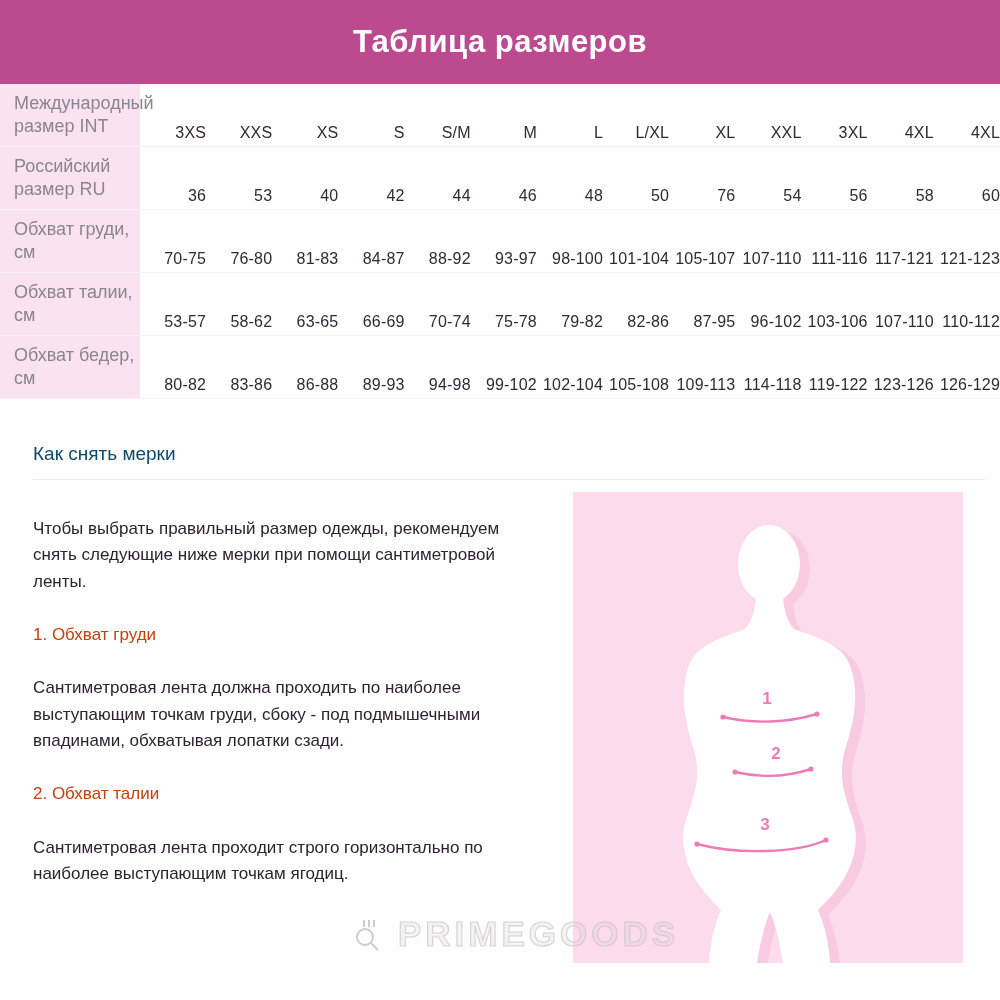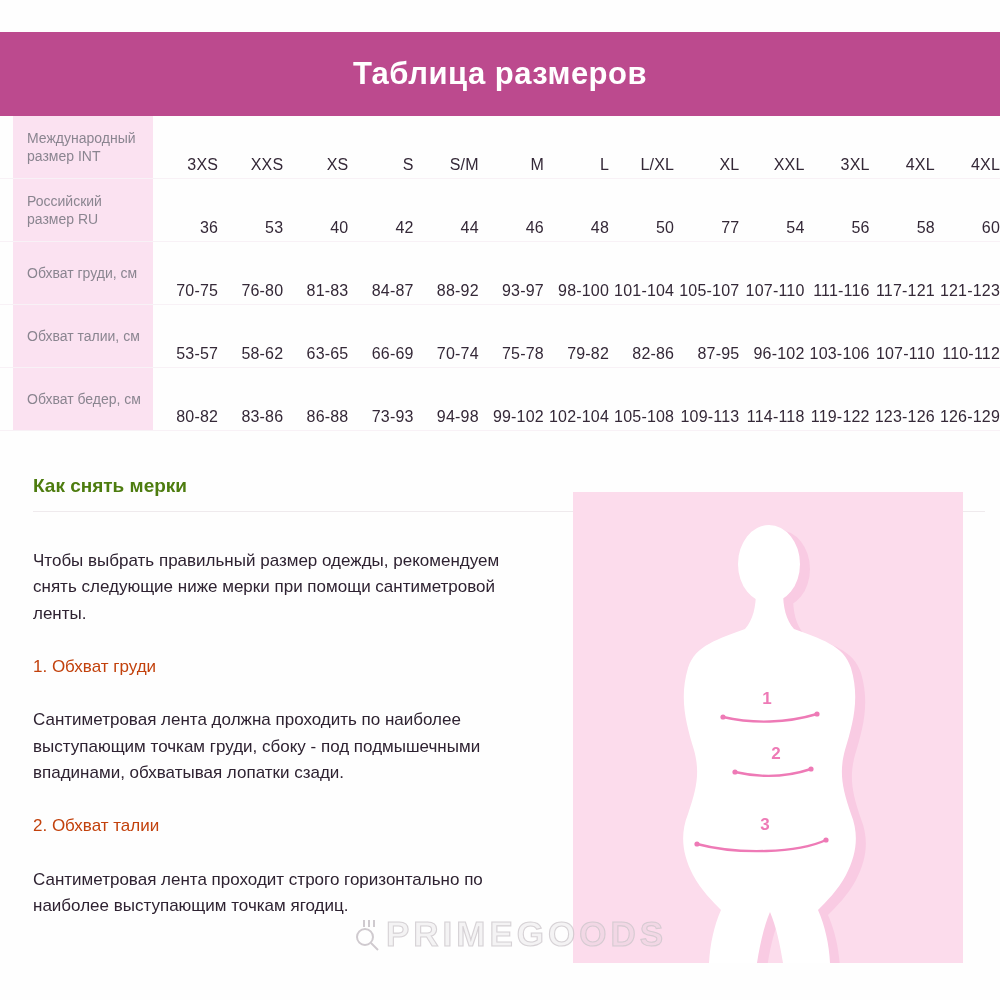--- a/index.html
+++ b/index.html
@@ -5,67 +5,67 @@
   html,body{margin:0;padding:0;}
   body{
     width:1000px;height:1000px;position:relative;overflow:hidden;
     background:#fefefe;
     font-family:"Liberation Sans", sans-serif;
     color:#2e2231;
   }
   
   .band{
     height:84px;background:#bc4a8e;
-    display:flex;align-items:center;justify-content:center;margin-top:32px;
+    display:flex;align-items:center;justify-content:center;
   }
   .band h1{
     margin:0;color:#ffffff;font-size:31px;font-weight:700;letter-spacing:.5px;
   }
   
   .size-table{width:1000px;}
   .trow{
     display:flex;height:62px;border-bottom:1px solid #f8f1f6;
   }
   .tlabel{
     width:140px;box-sizing:border-box;background:#fbe2f1;
-    color:#8a8590;font-size:14px;line-height:1.3;
-    display:flex;align-items:center;padding:0 2px 0 14px;margin-left:13px;
+    color:#8a8590;font-size:18px;line-height:1.3;
+    display:flex;align-items:center;padding:0 2px 0 14px;
   }
   .tcells{
     flex:1;display:grid;grid-template-columns:repeat(13,1fr);
     align-items:center;text-align:right;margin-top:36px;
   }
   .tcell{
     color:#342837;font-size:16px;font-weight:500;letter-spacing:.2px;
   }
   
   .guide{padding:44px 33px 0 33px;}
   .guide h2{
-    margin:0 0 14px 0;font-size:19px;font-weight:700;color:#4d7c0f;
+    margin:0 0 14px 0;font-size:19px;font-weight:400;color:#0c4a6e;
   }
   .guide .rule{
     border:none;border-top:1px solid #efeaed;margin:0 0 36px 0;width:952px;
   }
   .guide-text{width:492px;font-size:17px;line-height:1.55;}
   .guide-text p{margin:0 0 27px 0;}
   .guide-text h3{margin:0 0 27px 0;font-size:17px;font-weight:500;color:#c2410c;}
   
   .figure{
     position:absolute;left:573px;top:492px;width:390px;height:471px;
     background:#fcdcec;
   }
   .figure svg{display:block;}
   .measure-num{
     font-family:"Liberation Sans",sans-serif;font-size:17px;font-weight:700;
     fill:#ee7ab6;
   }
   
   .watermark{
     position:absolute;left:350px;top:910px;height:48px;
-    display:flex;align-items:center;gap:0;opacity:.9;pointer-events:none;
+    display:flex;align-items:center;gap:12px;opacity:.9;pointer-events:none;
   }
   .watermark .wm-text{
     font-size:35px;font-weight:700;letter-spacing:4px;
     color:rgba(200,194,199,.22);
     -webkit-text-stroke:1.1px rgba(203,197,202,.85);
   }
 </style>
 </head>
 <body>
 
@@ -98,21 +98,21 @@
         <div class="tlabel">Российский размер RU</div>
         <div class="tcells">
           <div class="tcell">36</div>
           <div class="tcell">53</div>
           <div class="tcell">40</div>
           <div class="tcell">42</div>
           <div class="tcell">44</div>
           <div class="tcell">46</div>
           <div class="tcell">48</div>
           <div class="tcell">50</div>
-          <div class="tcell">77</div>
+          <div class="tcell">76</div>
           <div class="tcell">54</div>
           <div class="tcell">56</div>
           <div class="tcell">58</div>
           <div class="tcell">60</div>
         </div>
       </div>
       <div class="trow">
         <div class="tlabel">Обхват груди, см</div>
         <div class="tcells">
           <div class="tcell">70-75</div>
@@ -147,21 +147,21 @@
           <div class="tcell">107-110</div>
           <div class="tcell">110-112</div>
         </div>
       </div>
       <div class="trow">
         <div class="tlabel">Обхват бедер, см</div>
         <div class="tcells">
           <div class="tcell">80-82</div>
           <div class="tcell">83-86</div>
           <div class="tcell">86-88</div>
-          <div class="tcell">73-93</div>
+          <div class="tcell">89-93</div>
           <div class="tcell">94-98</div>
           <div class="tcell">99-102</div>
           <div class="tcell">102-104</div>
           <div class="tcell">105-108</div>
           <div class="tcell">109-113</div>
           <div class="tcell">114-118</div>
           <div class="tcell">119-122</div>
           <div class="tcell">123-126</div>
           <div class="tcell">126-129</div>
         </div>

